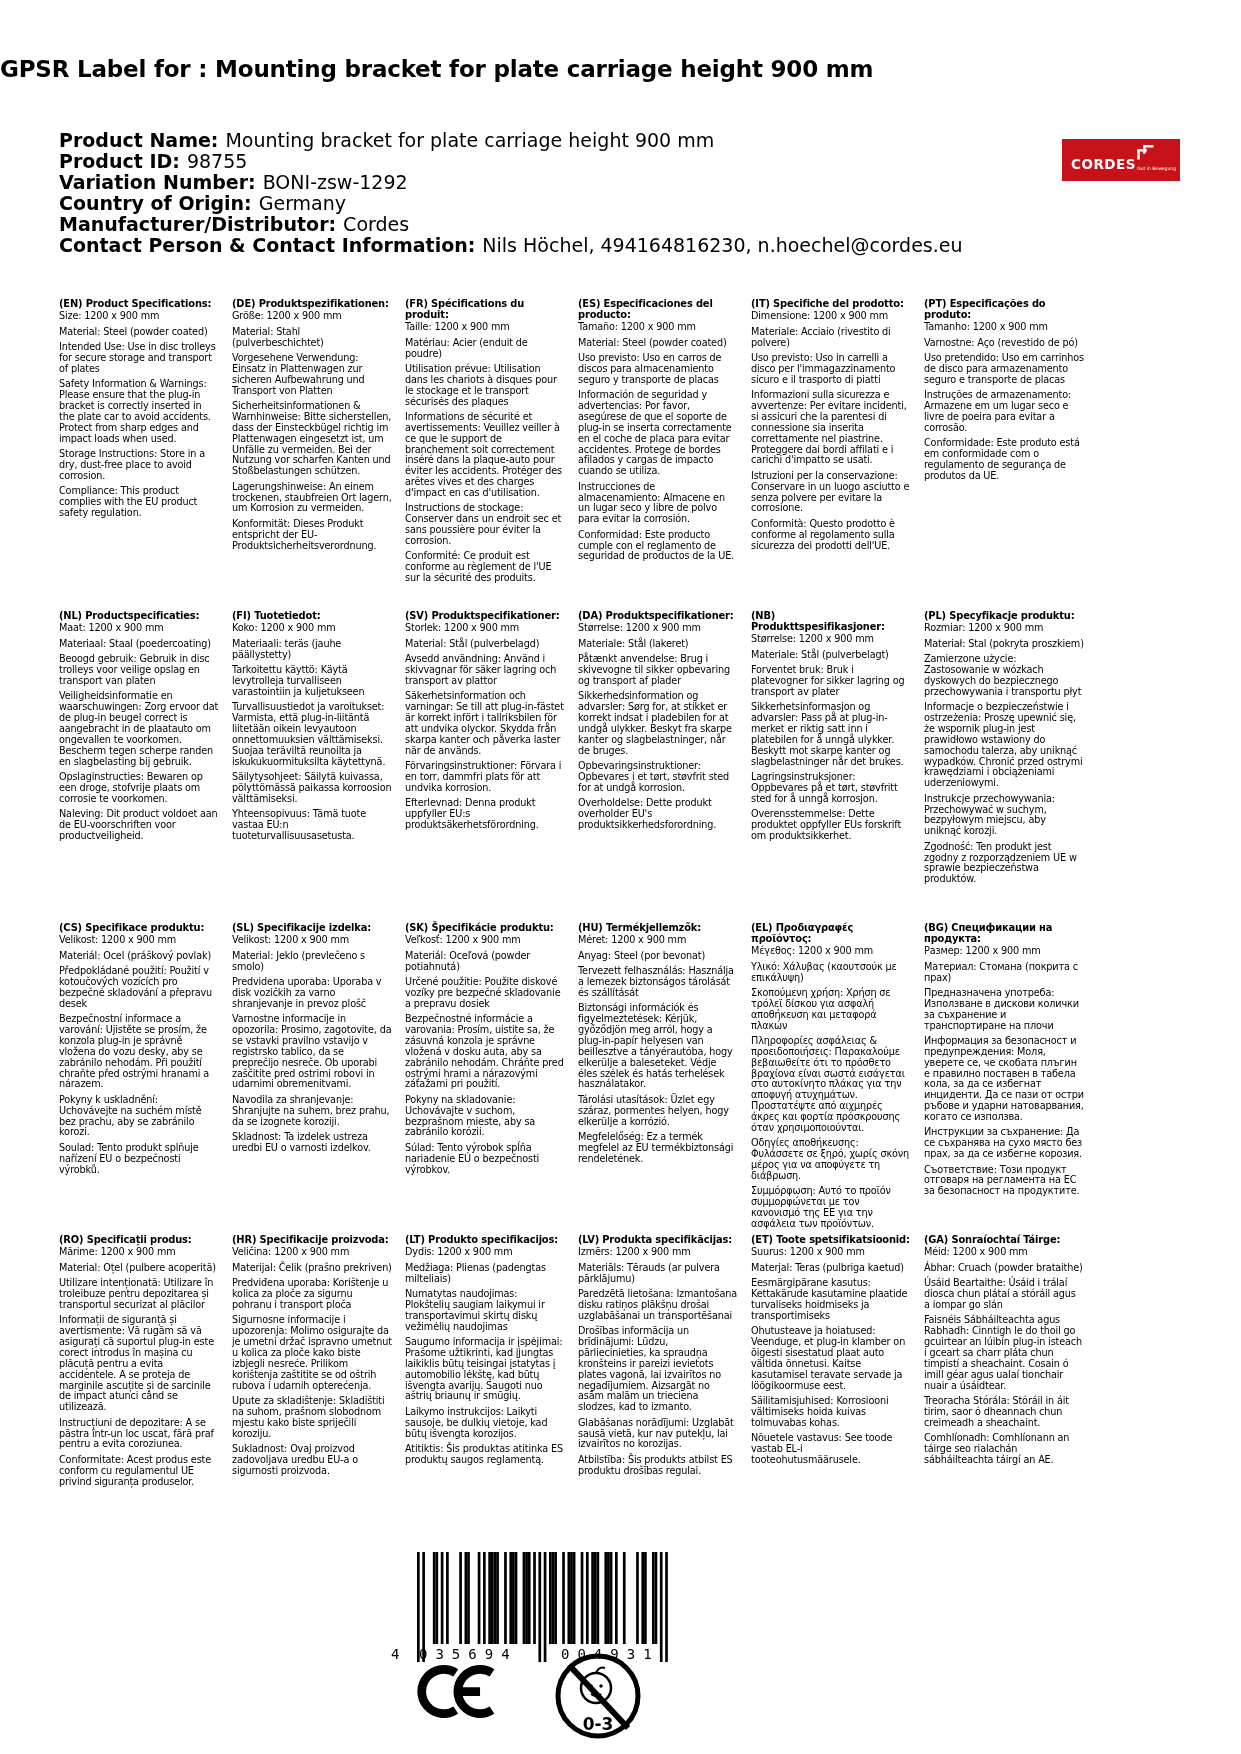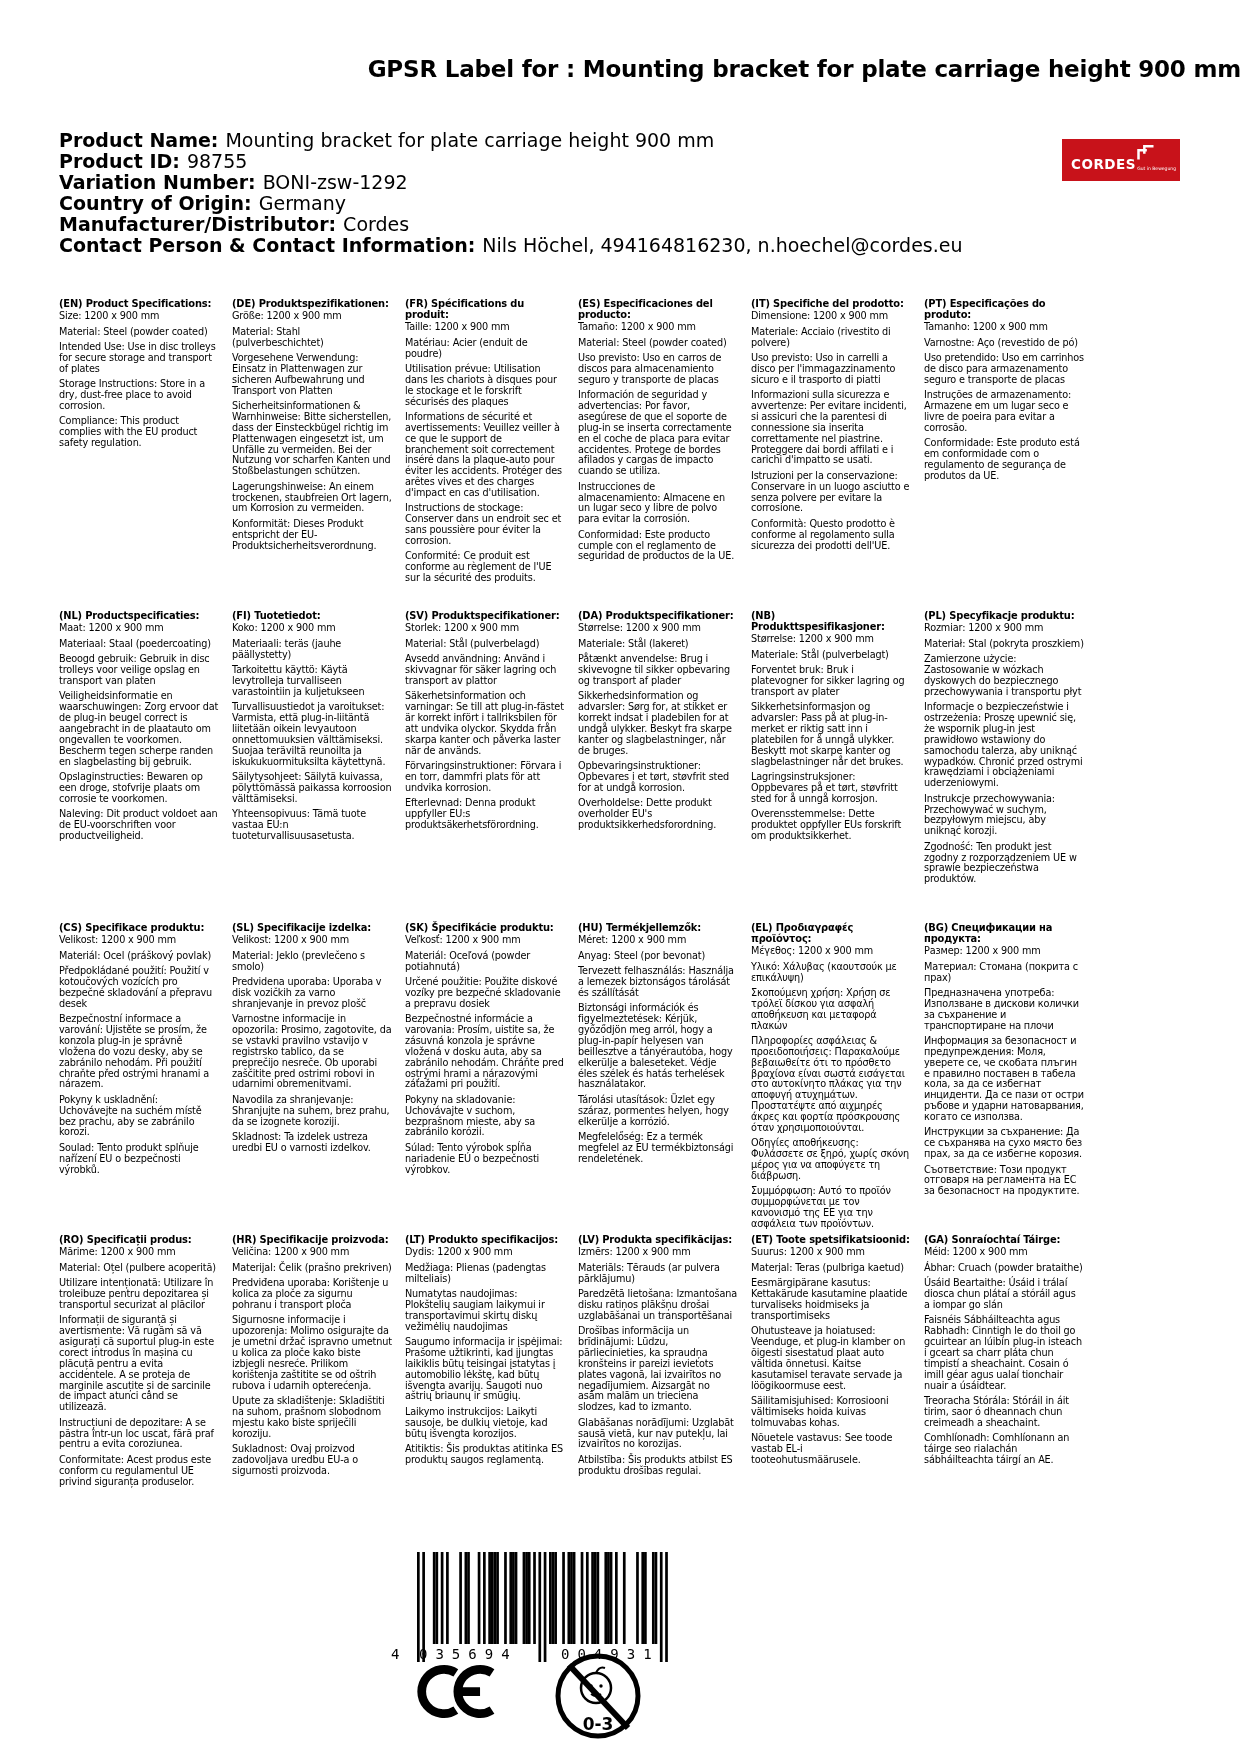--- a/index.html
+++ b/index.html
@@ -6,21 +6,21 @@
   html, body { background: #ffffff; }
   body {
     width: 1241px; height: 1754px;
     position: relative;
     font-family: "DejaVu Sans", sans-serif;
     color: #000;
     overflow: hidden;
   }
   .title {
     position: absolute; top: 56px; left: 0; width: 100%;
-    text-align: right;
+    text-align: left;
     font-size: 23px; font-weight: bold; letter-spacing: -0.2px;
   }
   .product-info {
     position: absolute; left: 59px; top: 130px;
     font-size: 19px; line-height: 20.9px;
   }
   .pi-label { font-weight: bold; margin-right: 7px; }
   .logo {
     position: absolute; left: 1062px; top: 139px;
     width: 118px; height: 42px;
@@ -114,20 +114,21 @@
       <section class="lang-block">
         <h3>(EN) Product Specifications:</h3>
         <div>
 
             <p>Size: 1200 x 900 mm</p>
 
             <p>Material: Steel (powder coated)</p>
 
             <p>Intended Use: Use in disc trolleys for secure storage and transport of plates</p>
 
+            <p>Safety Information &amp; Warnings: Please ensure that the plug-in bracket is correctly inserted in the plate car to avoid accidents. Protect from sharp edges and impact loads when used.</p>
 
             <p>Storage Instructions: Store in a dry, dust-free place to avoid corrosion.</p>
 
             <p>Compliance: This product complies with the EU product safety regulation.</p>
           </div>
       </section>
 
       <section class="lang-block">
         <h3>(DE) Produktspezifikationen:</h3>
         <div>
@@ -147,21 +148,21 @@
       </section>
 
       <section class="lang-block">
         <h3>(FR) Spécifications du produit:</h3>
         <div>
 
             <p>Taille: 1200 x 900 mm</p>
 
             <p>Matériau: Acier (enduit de poudre)</p>
 
-            <p>Utilisation prévue: Utilisation dans les chariots à disques pour le stockage et le forskrift sécurisés des plaques</p>
+            <p>Utilisation prévue: Utilisation dans les chariots à disques pour le stockage et le transport sécurisés des plaques</p>
 
             <p>Informations de sécurité et avertissements: Veuillez veiller à ce que le support de branchement soit correctement inséré dans la plaque-auto pour éviter les accidents. Protéger des arêtes vives et des charges d'impact en cas d'utilisation.</p>
 
             <p>Instructions de stockage: Conserver dans un endroit sec et sans poussière pour éviter la corrosion.</p>
 
             <p>Conformité: Ce produit est conforme au règlement de l'UE sur la sécurité des produits.</p>
           </div>
       </section>
 
       <section class="lang-block">

